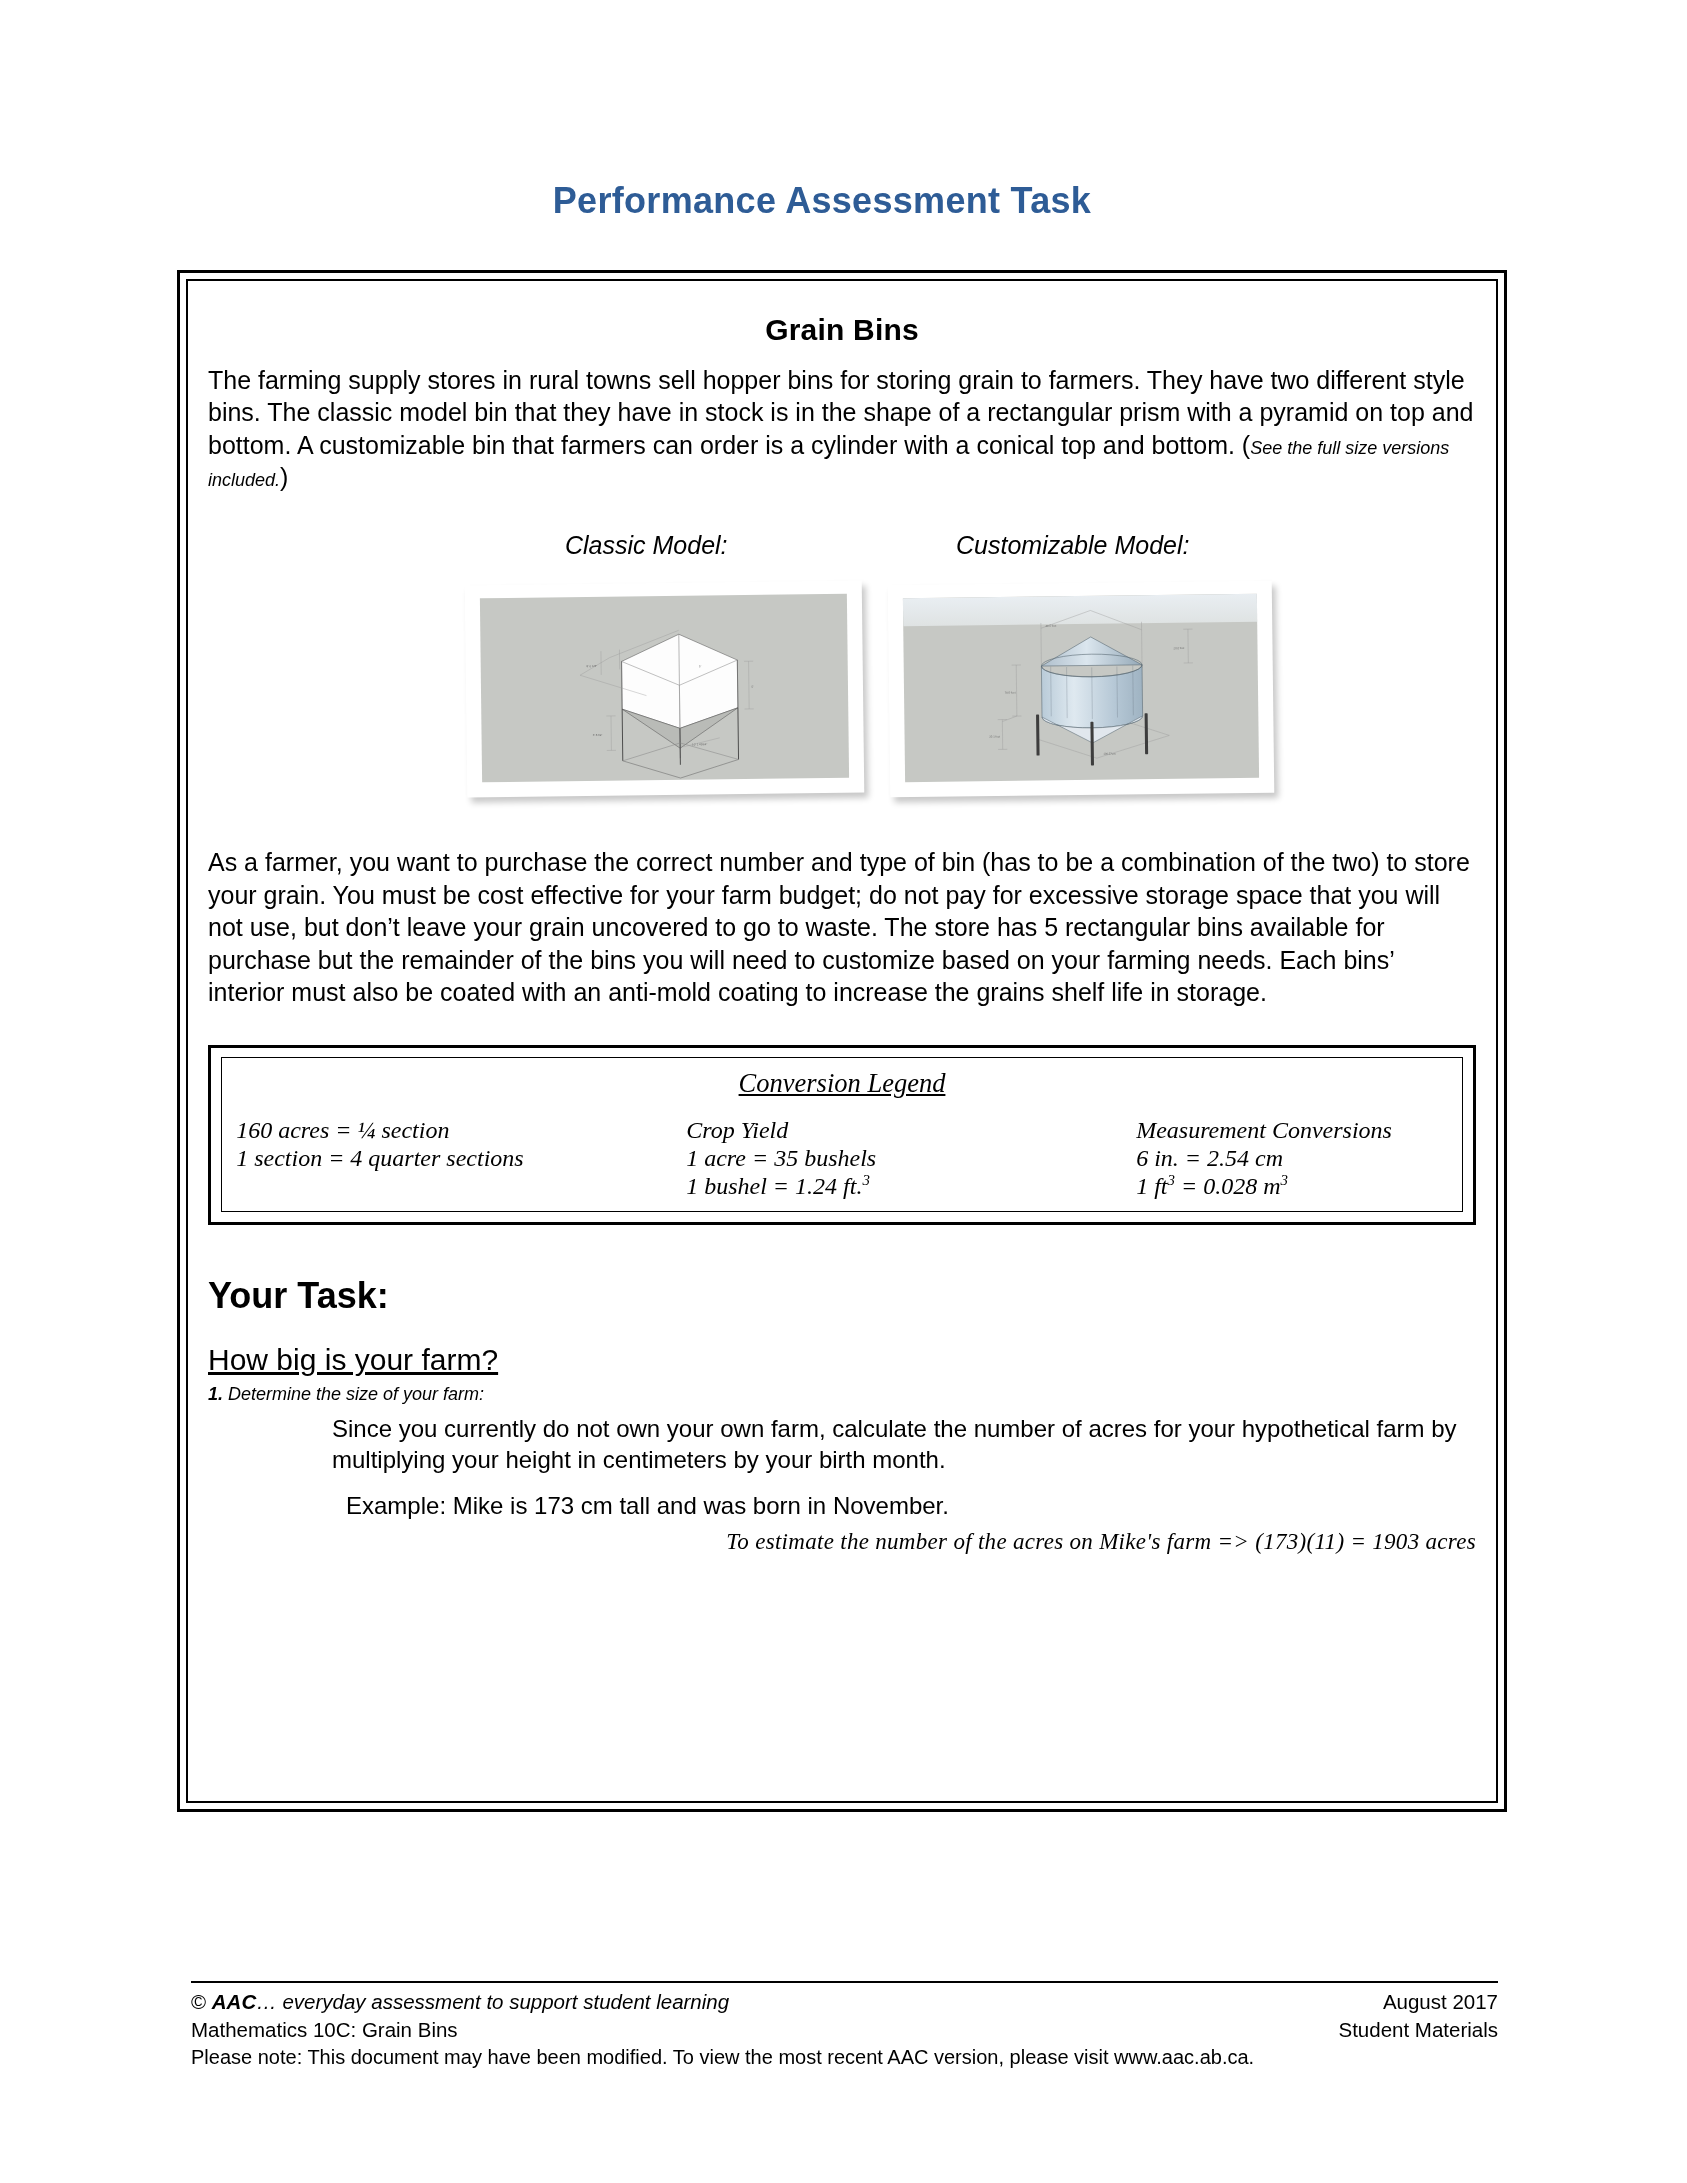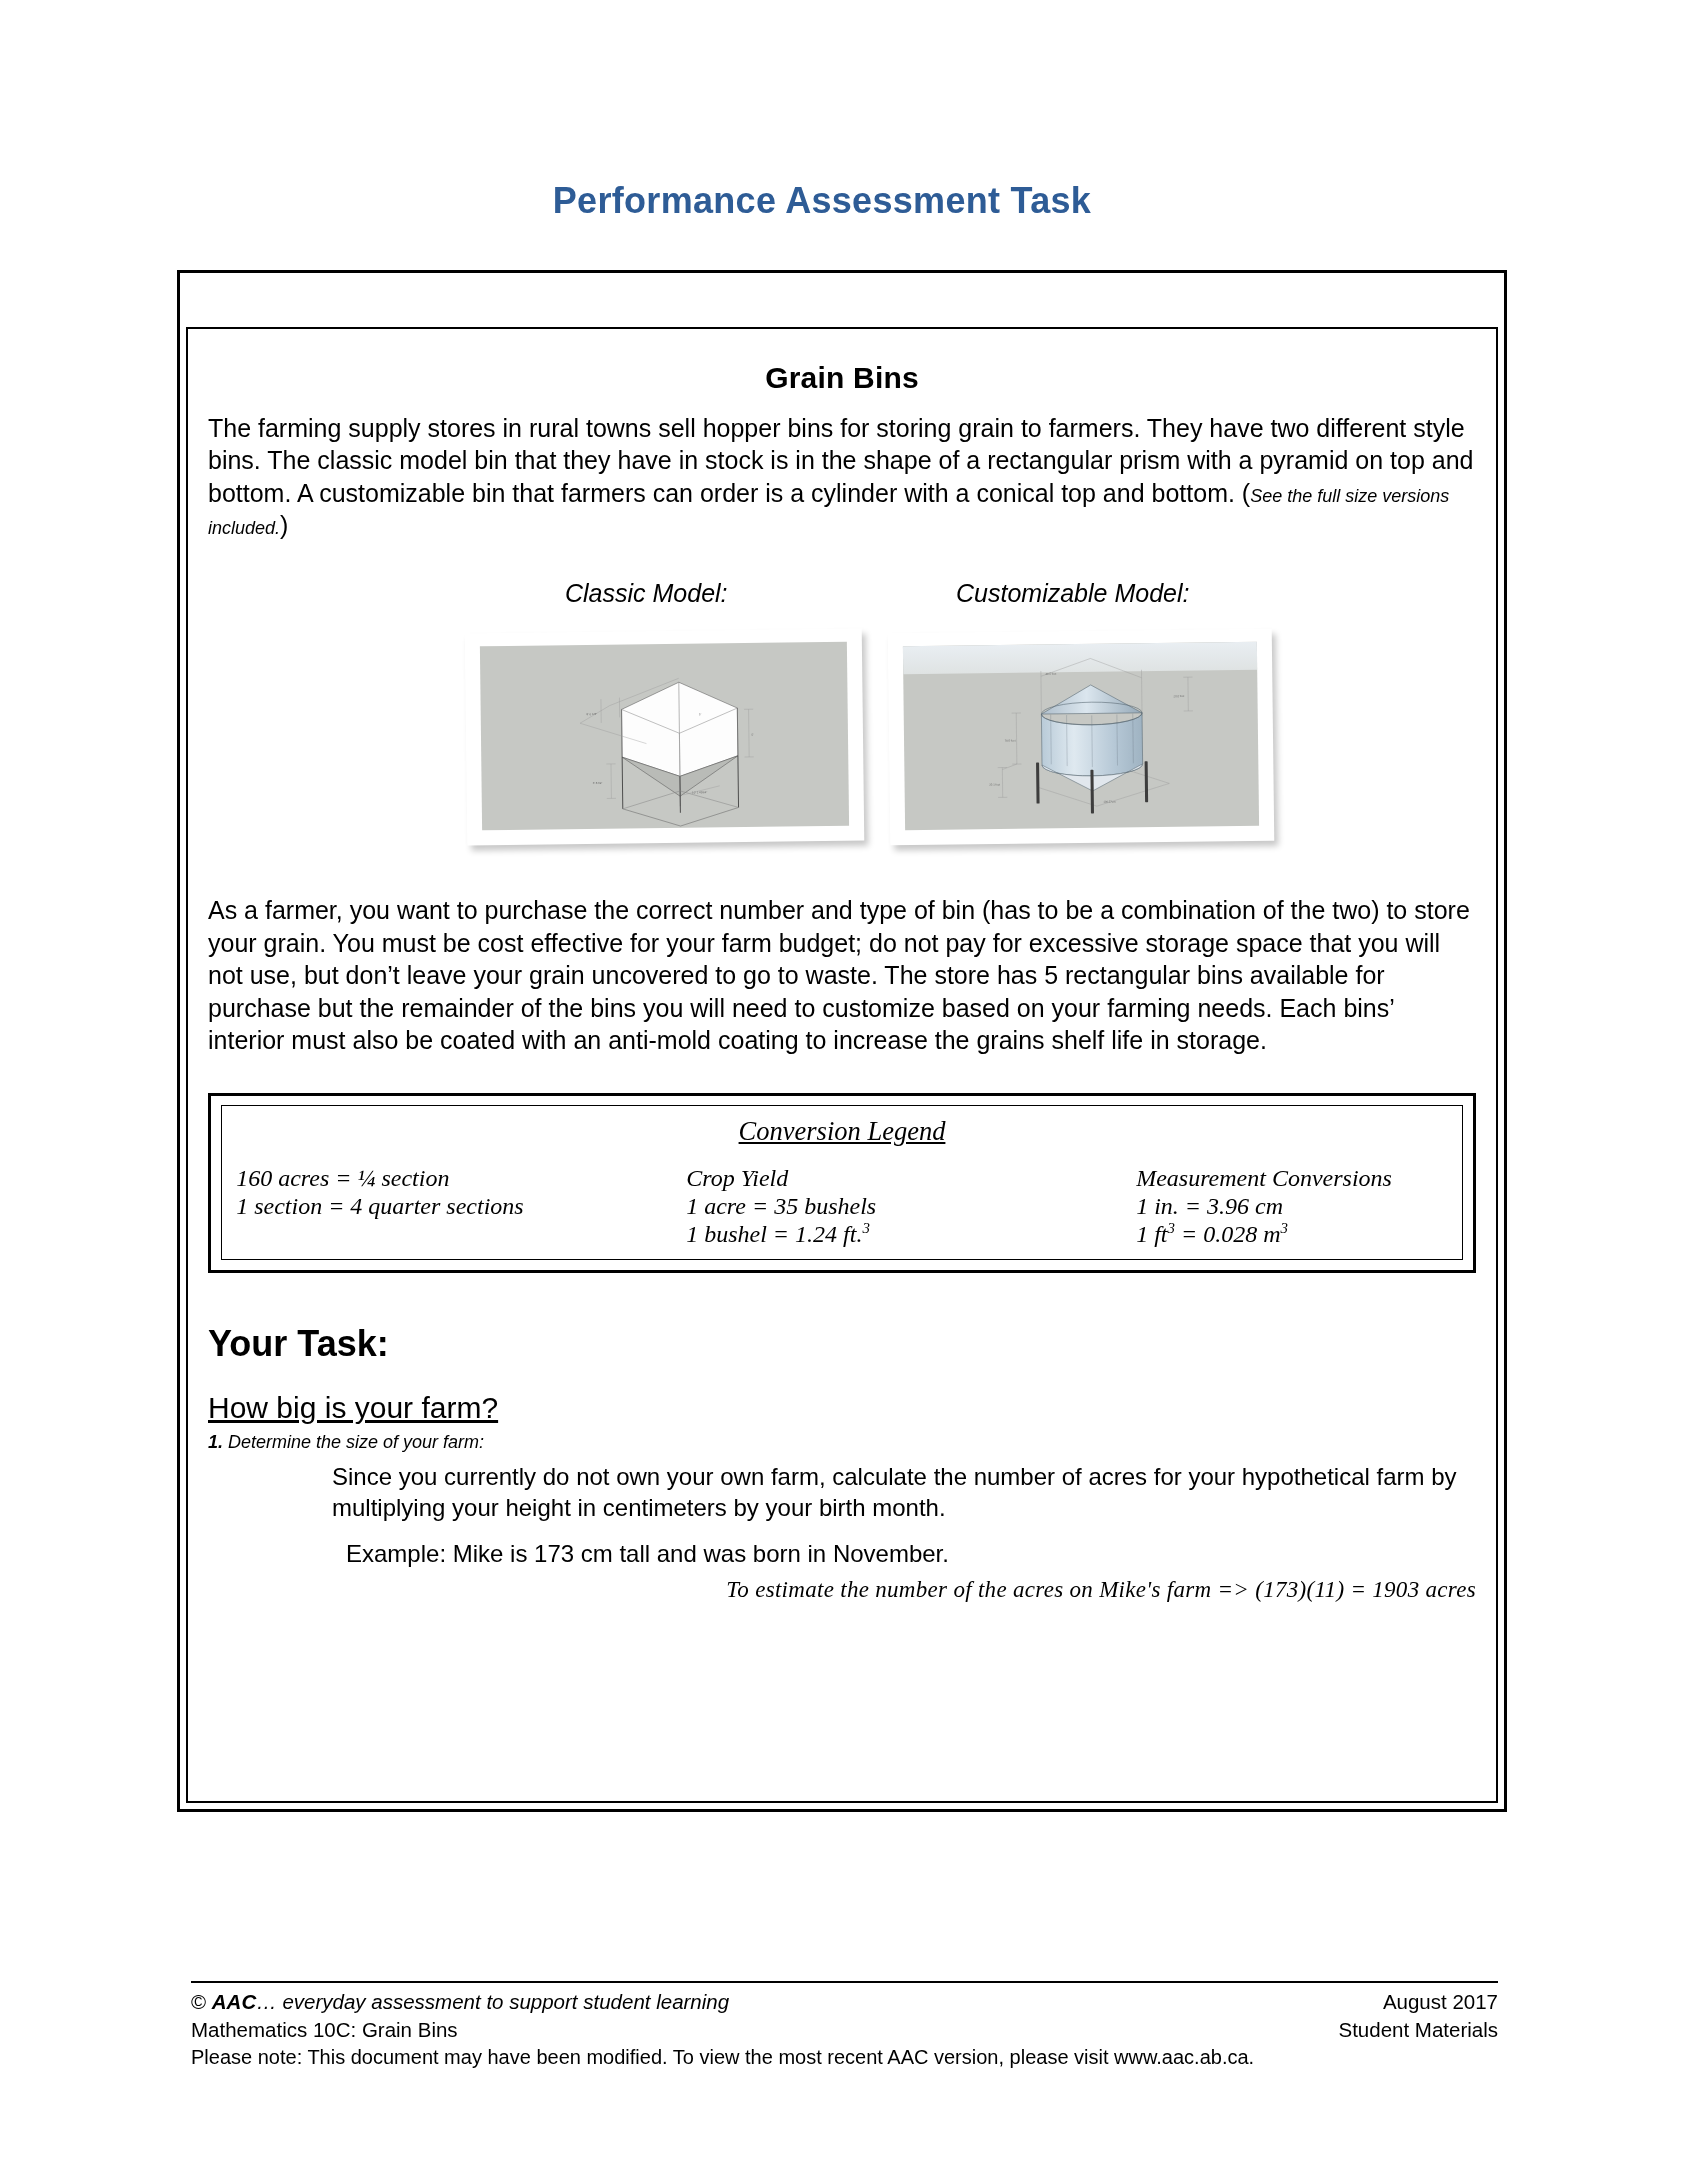--- a/index.html
+++ b/index.html
@@ -46,21 +46,20 @@
     width: 1330px;
     height: 1542px;
     border: 3.3px solid #000;
     box-sizing: border-box;
   }
   .frame-inner {
     position: absolute;
     left: 6px; top: 6px; right: 6px; bottom: 6px;
     border: 2.6px solid #000;
     box-sizing: border-box;
-    margin-top: 48px;
   }
 
   .content {
     position: absolute;
     left: 20px;
     top: 14.6px;
     right: 20px;
     bottom: 6.6px;
   }
 
@@ -377,21 +376,21 @@
                 <div>160 acres = ¼ section</div>
                 <div>1 section = 4 quarter sections</div>
               </div>
               <div class="legend-col c2">
                 <div>Crop Yield</div>
                 <div>1 acre = 35 bushels</div>
                 <div>1 bushel = 1.24 ft.<sup>3</sup></div>
               </div>
               <div class="legend-col c3">
                 <div>Measurement Conversions</div>
-                <div>1 in. = 3.96 cm</div>
+                <div>6 in. = 2.54 cm</div>
                 <div>1 ft<sup>3</sup> = 0.028 m<sup>3</sup></div>
               </div>
             </div>
           </div>
         </div>
 
         <div class="your-task">Your Task:</div>
         <div class="how-big">How big is your farm?</div>
         <div class="step1"><b>1.</b><span> Determine the size of your farm:</span></div>
         <div class="indent-par">Since you currently do not own your own farm, calculate the number of acres for your hypothetical farm by multiplying your height in centimeters by your birth month.</div>

